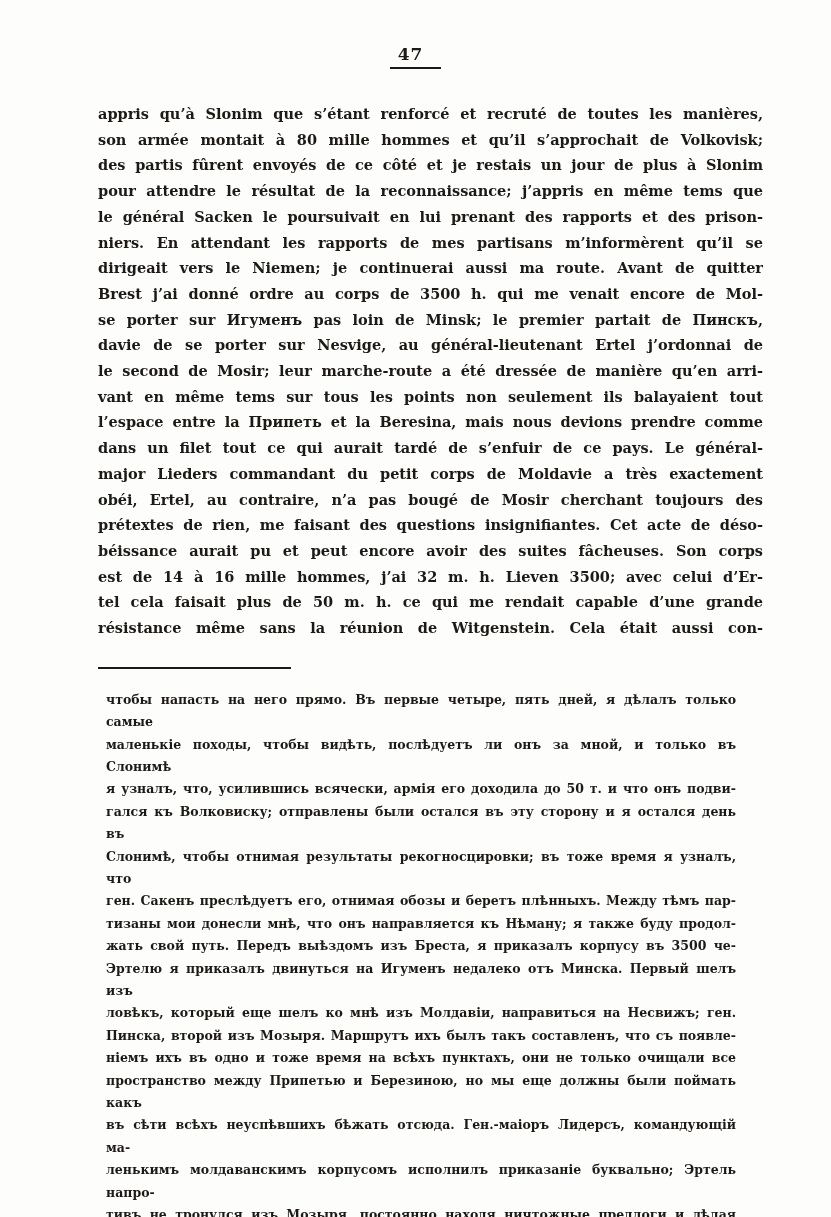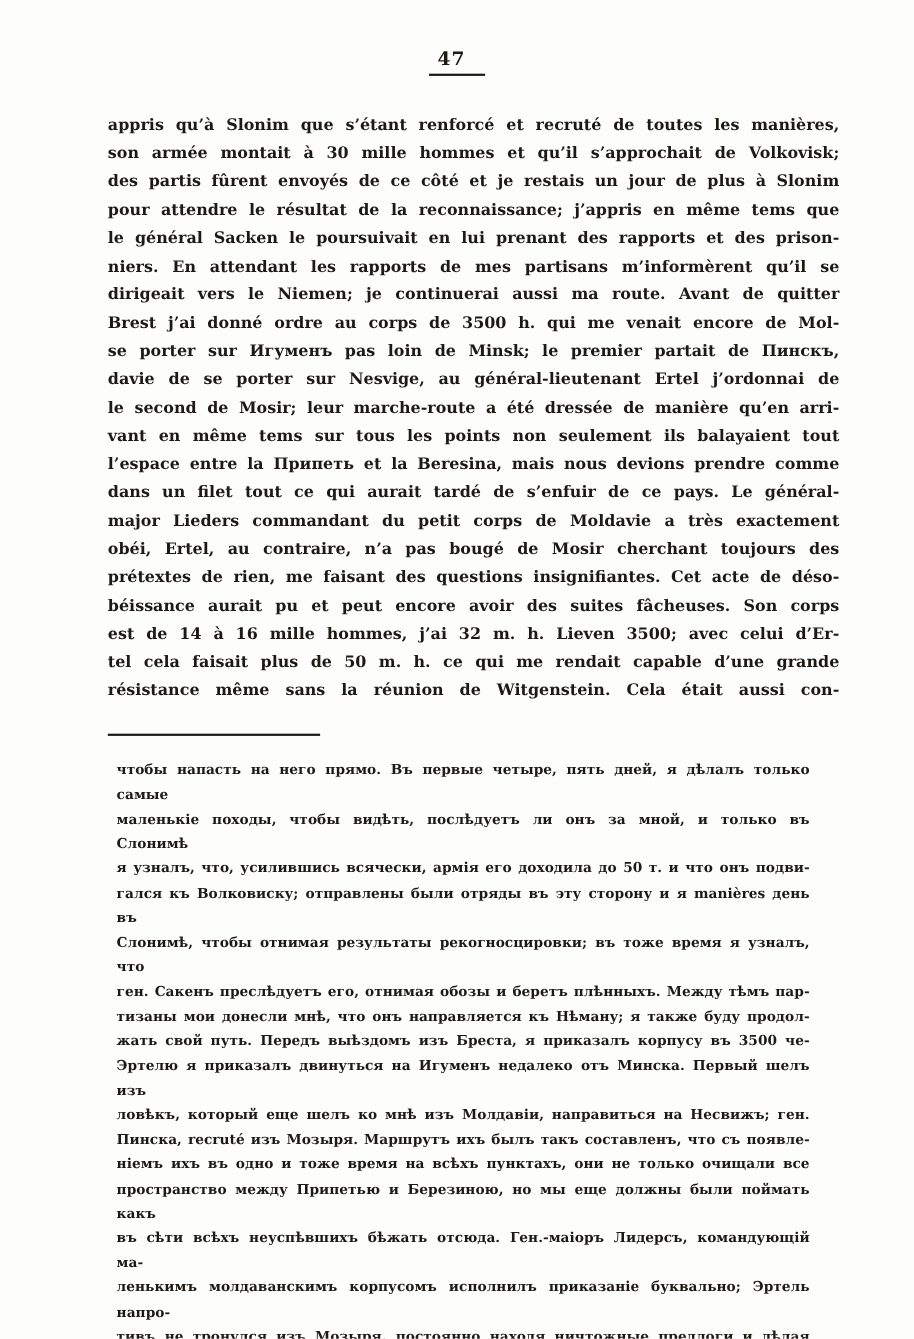--- a/index.html
+++ b/index.html
@@ -61,21 +61,21 @@
 <body>
 
 <div class="page">
 
   <div class="page-number-wrap">
     <span class="page-number">47</span>
   </div>
 
   <div class="main-text">
       <div class="text-line">appris qu’à Slonim que s’étant renforcé et recruté de toutes les manières,</div>
-      <div class="text-line">son armée montait à 30 mille hommes et qu’il s’approchait de Volkovisk;</div>
+      <div class="text-line">son armée montait à 80 mille hommes et qu’il s’approchait de Volkovisk;</div>
       <div class="text-line">des partis fûrent envoyés de ce côté et je restais un jour de plus à Slonim</div>
       <div class="text-line">pour attendre le résultat de la reconnaissance; j’appris en même tems que</div>
       <div class="text-line">le général Sacken le poursuivait en lui prenant des rapports et des prison-</div>
       <div class="text-line">niers. En attendant les rapports de mes partisans m’informèrent qu’il se</div>
       <div class="text-line">dirigeait vers le Niemen; je continuerai aussi ma route. Avant de quitter</div>
       <div class="text-line">Brest j’ai donné ordre au corps de 3500 h. qui me venait encore de Mol-</div>
       <div class="text-line">se porter sur Игуменъ pas loin de Minsk; le premier partait de Пинскъ,</div>
       <div class="text-line">davie de se porter sur Nesvige, au général-lieutenant Ertel j’ordonnai de</div>
       <div class="text-line">le second de Mosir; leur marche-route a été dressée de manière qu’en arri-</div>
       <div class="text-line">vant en même tems sur tous les points non seulement ils balayaient tout</div>
@@ -89,28 +89,28 @@
       <div class="text-line">tel cela faisait plus de 50 m. h. ce qui me rendait capable d’une grande</div>
       <div class="text-line">résistance même sans la réunion de Witgenstein. Cela était aussi con-</div>
     </div>
 
   <hr class="footnote-rule">
 
   <div class="footnote">
       <div class="text-line">чтобы напасть на него прямо. Въ первые четыре, пять дней, я дѣлалъ только самые</div>
       <div class="text-line">маленькіе походы, чтобы видѣть, послѣдуетъ ли онъ за мной, и только въ Слонимѣ</div>
       <div class="text-line">я узналъ, что, усилившись всячески, армія его доходила до 50 т. и что онъ подви-</div>
-      <div class="text-line">гался къ Волковиску; отправлены были отряды въ эту сторону и я manières день въ</div>
+      <div class="text-line">гался къ Волковиску; отправлены были остался въ эту сторону и я остался день въ</div>
       <div class="text-line">Слонимѣ, чтобы отнимая результаты рекогносцировки; въ тоже время я узналъ, что</div>
       <div class="text-line">ген. Сакенъ преслѣдуетъ его, отнимая обозы и беретъ плѣнныхъ. Между тѣмъ пар-</div>
       <div class="text-line">тизаны мои донесли мнѣ, что онъ направляется къ Нѣману; я также буду продол-</div>
       <div class="text-line">жать свой путь. Передъ выѣздомъ изъ Бреста, я приказалъ корпусу въ 3500 че-</div>
       <div class="text-line">Эртелю я приказалъ двинуться на Игуменъ недалеко отъ Минска. Первый шелъ изъ</div>
       <div class="text-line">ловѣкъ, который еще шелъ ко мнѣ изъ Молдавіи, направиться на Несвижъ; ген.</div>
-      <div class="text-line">Пинска, recruté изъ Мозыря. Маршрутъ ихъ былъ такъ составленъ, что съ появле-</div>
+      <div class="text-line">Пинска, второй изъ Мозыря. Маршрутъ ихъ былъ такъ составленъ, что съ появле-</div>
       <div class="text-line">ніемъ ихъ въ одно и тоже время на всѣхъ пунктахъ, они не только очищали все</div>
       <div class="text-line">пространство между Припетью и Березиною, но мы еще должны были поймать какъ</div>
       <div class="text-line">въ сѣти всѣхъ неуспѣвшихъ бѣжать отсюда. Ген.-маіоръ Лидерсъ, командующій ма-</div>
       <div class="text-line">ленькимъ молдаванскимъ корпусомъ исполнилъ приказаніе буквально; Эртель напро-</div>
       <div class="text-line">тивъ не тронулся изъ Мозыря, постоянно находя ничтожные предлоги и дѣлая мнѣ</div>
     </div>
 
 </div>
 
 </body></html>

